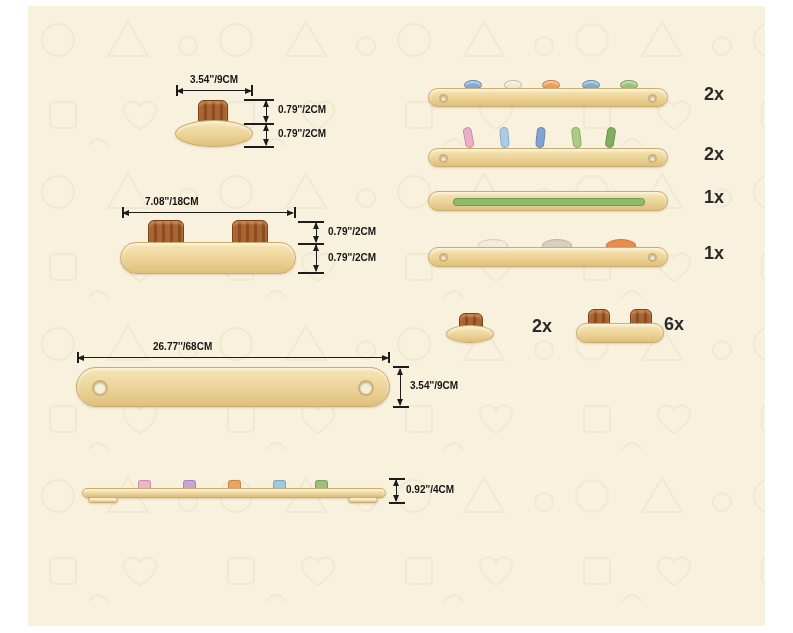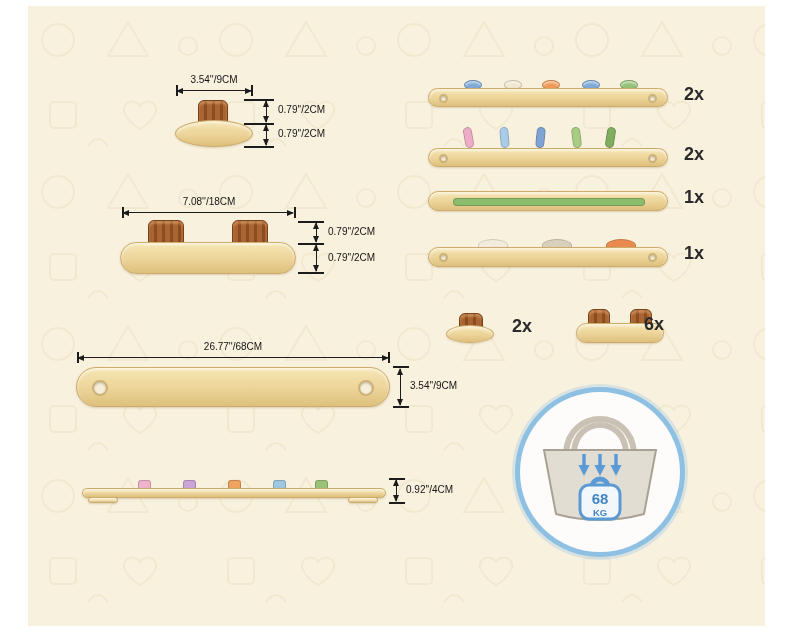--- a/index.html
+++ b/index.html
@@ -35,22 +35,22 @@
     border:3.5px solid transparent; border-right:0; border-left:7px solid #1c1c1c; }
   .dimv { width:0; border-left:1.5px solid #1c1c1c; }
   .dimv::before { content:""; position:absolute; top:-1px; left:-4px;
     border:3.5px solid transparent; border-top:0; border-bottom:7px solid #1c1c1c; }
   .dimv::after { content:""; position:absolute; bottom:-1px; left:-4px;
     border:3.5px solid transparent; border-bottom:0; border-top:7px solid #1c1c1c; }
   .tick { background:#1c1c1c; }
   .tick.v { width:1.5px; }
   .tick.h { height:1.5px; }
 
-  .dimlabel { font-size:10px; font-weight:400; color:#141414; white-space:nowrap; }
-  .qty { font-size:18px; font-weight:700; color:#2a2a2a; width:40px; }
+  .dimlabel { font-size:10px; font-weight:700; color:#141414; white-space:nowrap; }
+  .qty { font-size:18px; font-weight:700; color:#2a2a2a; width:40px;text-align:right; }
 
   .knob { border-radius:50%; border:1px solid rgba(0,0,0,.18); box-shadow:inset 0 2px 2px rgba(255,255,255,.5); }
   .stick { border-radius:5px; border:1px solid rgba(0,0,0,.18); }
   .speg { border-radius:3px 3px 1px 1px; border:1px solid rgba(0,0,0,.18); }
   .blob { border-radius:55% 55% 45% 45%; border:1px solid rgba(0,0,0,.14); }
 
   .badge { border-radius:50%; background:#fdfcfa; border:5px solid #8ec0e3;
            box-shadow:0 0 0 3px rgba(158,199,228,.35); }
   .badge svg { position:absolute; inset:0; width:100%; height:100%; }
 </style>
@@ -93,39 +93,39 @@
   <div class="dimlabel" style="left:278px;top:104px">0.79''/2CM</div>
   <div class="dimlabel" style="left:278px;top:128px">0.79''/2CM</div>
 
   <div class="peg" style="left:148px;top:220px;width:36px;height:26px"></div>
   <div class="peg" style="left:232px;top:220px;width:36px;height:26px"></div>
   <div class="wood stadium" style="left:120px;top:242px;width:176px;height:32px"></div>
 
   <div class="tick v" style="left:122px;top:207px;height:11px"></div>
   <div class="tick v" style="left:294px;top:207px;height:11px"></div>
   <div class="dimh" style="left:123px;top:212px;width:170px"></div>
-  <div class="dimlabel" style="left:145px;top:196px;width:128px;text-align:center">7.08''/18CM</div>
+  <div class="dimlabel" style="left:145px;top:196px;width:128px;text-align:left">7.08''/18CM</div>
 
   <div class="tick h" style="left:298px;top:221px;width:26px"></div>
   <div class="tick h" style="left:298px;top:243px;width:26px"></div>
   <div class="tick h" style="left:298px;top:272px;width:26px"></div>
   <div class="dimv" style="left:316px;top:223px;height:19px"></div>
   <div class="dimv" style="left:316px;top:245px;height:26px"></div>
   <div class="dimlabel" style="left:328px;top:226px">0.79''/2CM</div>
   <div class="dimlabel" style="left:328px;top:252px">0.79''/2CM</div>
 
   <div class="wood stadium" style="left:76px;top:367px;width:314px;height:40px">
     <div class="hole" style="left:15px;top:12px;width:16px;height:16px"></div>
     <div class="hole" style="right:15px;top:12px;width:16px;height:16px"></div>
   </div>
 
   <div class="tick v" style="left:77px;top:352px;height:11px"></div>
   <div class="tick v" style="left:388px;top:352px;height:11px"></div>
   <div class="dimh" style="left:78px;top:357px;width:310px"></div>
-  <div class="dimlabel" style="left:153px;top:341px;width:160px;text-align:center">26.77''/68CM</div>
+  <div class="dimlabel" style="left:153px;top:341px;width:160px;text-align:left">26.77''/68CM</div>
 
   <div class="tick h" style="left:393px;top:366px;width:16px"></div>
   <div class="tick h" style="left:393px;top:406px;width:16px"></div>
   <div class="dimv" style="left:400px;top:369px;height:36px"></div>
   <div class="dimlabel" style="left:410px;top:380px">3.54''/9CM</div>
 
   <div class="speg" style="left: 138px; top: 480px; width: 13px; height: 9px; background: rgb(239, 179, 204);"></div>
   <div class="speg" style="left: 183px; top: 480px; width: 13px; height: 9px; background: rgb(203, 164, 216);"></div>
   <div class="speg" style="left: 228px; top: 480px; width: 13px; height: 9px; background: rgb(240, 163, 94);"></div>
   <div class="speg" style="left: 273px; top: 480px; width: 13px; height: 9px; background: rgb(158, 199, 224);"></div>
@@ -177,37 +177,14 @@
 
   <div class="peg" style="left:459px;top:313px;width:24px;height:17px"></div>
   <div class="wood disc" style="left:446px;top:325px;width:48px;height:18px"></div>
   <div class="qty" style="left:512px;top:316px">2x</div>
 
   <div class="peg" style="left:588px;top:309px;width:22px;height:18px"></div>
   <div class="peg" style="left:630px;top:309px;width:22px;height:18px"></div>
   <div class="wood stadium" style="left:576px;top:323px;width:88px;height:20px"></div>
   <div class="qty" style="left:644px;top:314px">6x</div>
 
-  <div class="badge" style="left:515px;top:387px;width:170px;height:170px">
-    <svg viewBox="0 0 160 160">
-      <g fill="none" stroke="#c9c2b4" stroke-width="6">
-        <path d="M46,60 C50,16 110,16 114,60"></path>
-        <path d="M54,60 C56,24 104,24 106,60"></path>
-      </g>
-      <path d="M24,58 L136,58 L124,122 Q80,134 36,122 Z" fill="#e2ddd2" stroke="#a9a294" stroke-width="2"></path>
-      <g fill="#5b9bd5" stroke="#5b9bd5">
-        <path d="M64,62 L64,74" stroke-width="3.5" fill="none"></path>
-        <path d="M58.5,73 L69.5,73 L64,84 Z" stroke="none"></path>
-        <path d="M80,62 L80,74" stroke-width="3.5" fill="none"></path>
-        <path d="M74.5,73 L85.5,73 L80,84 Z" stroke="none"></path>
-        <path d="M96,62 L96,74" stroke-width="3.5" fill="none"></path>
-        <path d="M90.5,73 L101.5,73 L96,84 Z" stroke="none"></path>
-      </g>
-      <g>
-        <path d="M72,96 C72,84 88,84 88,96" fill="none" stroke="#5b9bd5" stroke-width="5"></path>
-        <rect x="60" y="93" width="40" height="34" rx="9" fill="#f2f7fb" stroke="#5b9bd5" stroke-width="3"></rect>
-        <text x="80" y="112" text-anchor="middle" font-size="15" font-weight="bold" fill="#4285c2">68</text>
-        <text x="80" y="124" text-anchor="middle" font-size="9.5" font-weight="bold" fill="#4285c2">KG</text>
-      </g>
-    </svg>
-  </div>
 
 </div>
 
 </body></html>

